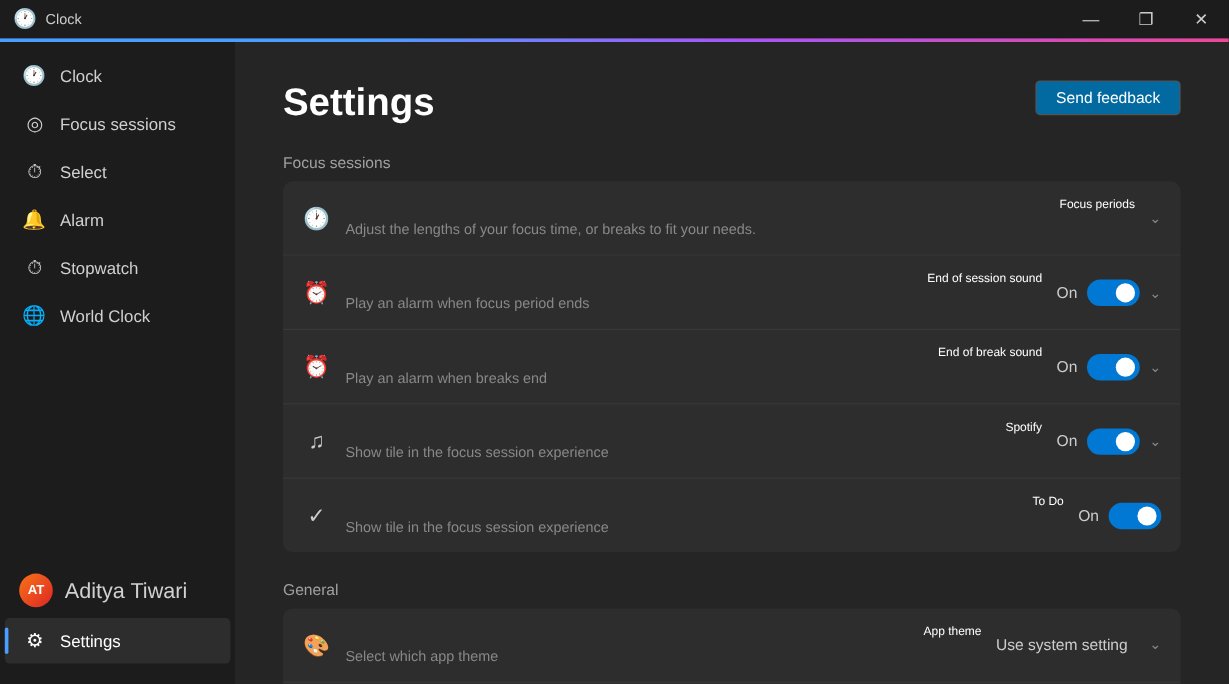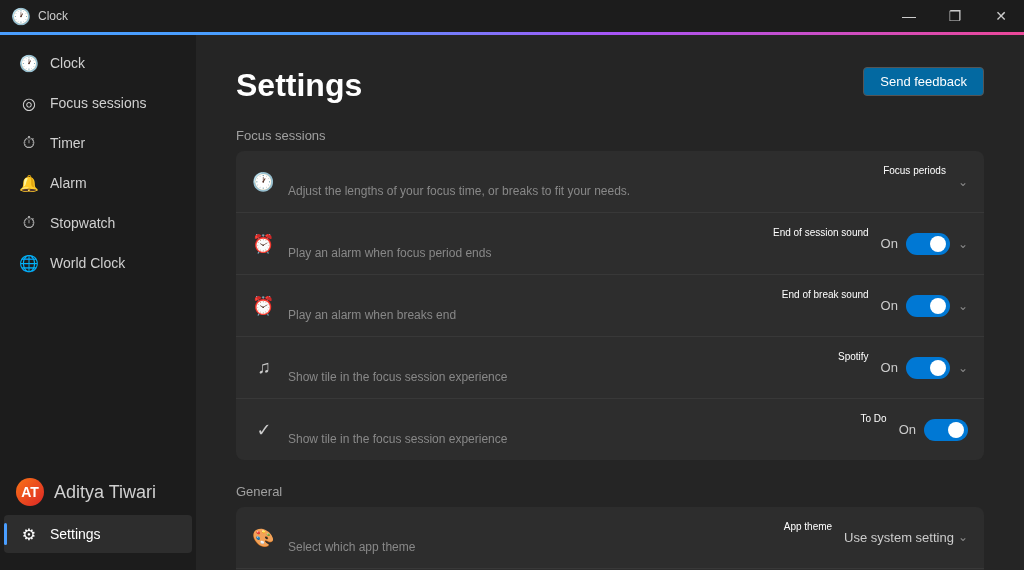--- a/index.html
+++ b/index.html
@@ -121,21 +121,21 @@
       cursor: pointer;
     }
     .user-avatar {
       width: 28px;
       height: 28px;
       border-radius: 50%;
       background: linear-gradient(135deg, #f97316, #dc2626);
       display: flex;
       align-items: center;
       justify-content: center;
-      font-size: 14px;
+      font-size: 11px;
       font-weight: bold;
       color: #fff;
       flex-shrink: 0;
       text-align: right;
     }
     .user-name {
       font-size: 18px;
       color: #d0d0d0;
     }
 
@@ -251,21 +251,21 @@
     
     .chevron {
       font-size: 12px;
       color: #888;
       cursor: pointer;
     }
 
     
     .dropdown-control {
       display: flex;
-      gap: 4px;
+      gap: 18px;
       cursor: pointer;
       color: #ccc;
       font-size: 13px;
     }
 
     
     .main-content::-webkit-scrollbar { width: 6px; }
     .main-content::-webkit-scrollbar-track { background: transparent; }
     .main-content::-webkit-scrollbar-thumb { background: #555; border-radius: 3px; }
   </style>
@@ -292,21 +292,21 @@
     <div class="sidebar-item">
       <span class="sidebar-icon">🕐</span>
       <span>Clock</span>
     </div>
     <div class="sidebar-item">
       <span class="sidebar-icon">◎</span>
       <span>Focus sessions</span>
     </div>
     <div class="sidebar-item">
       <span class="sidebar-icon">⏱</span>
-      <span>Timer</span>
+      <span>Select</span>
     </div>
     <div class="sidebar-item">
       <span class="sidebar-icon">🔔</span>
       <span>Alarm</span>
     </div>
     <div class="sidebar-item">
       <span class="sidebar-icon">⏱</span>
       <span>Stopwatch</span>
     </div>
     <div class="sidebar-item">

